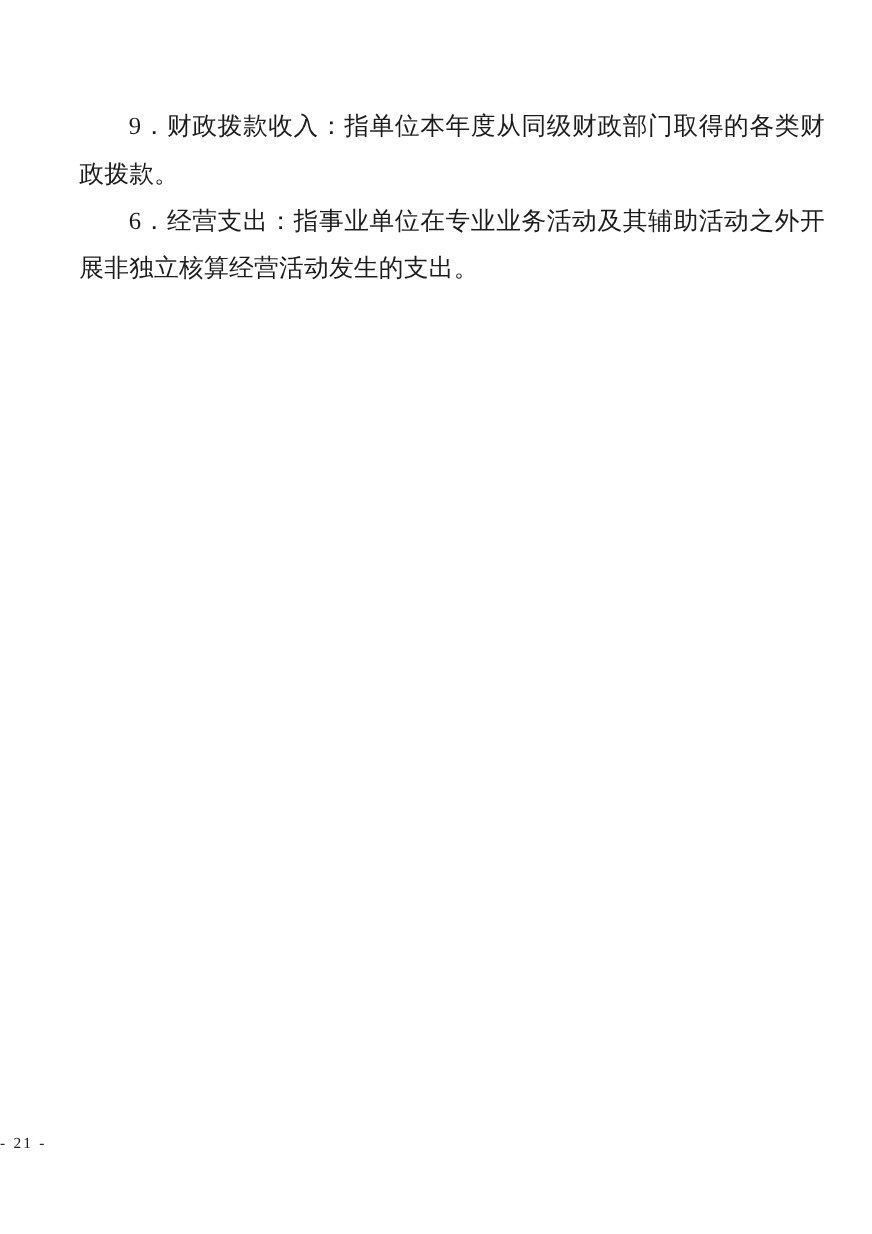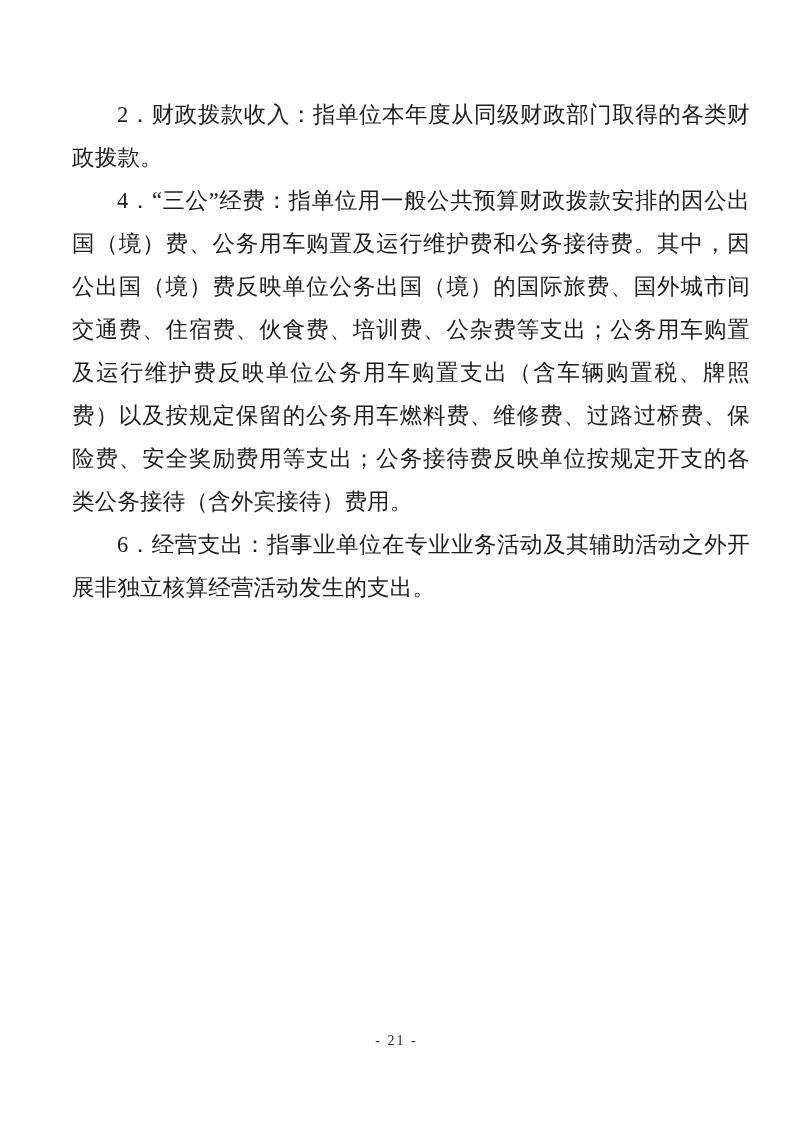--- a/index.html
+++ b/index.html
@@ -29,32 +29,31 @@
     .content p {
       margin: 0;
       padding: 0;
       text-indent: 2em;
     }
     .footer {
       position: absolute;
       left: 0;
       top: 1031px;
       width: 100%;
-      text-align: center;
+      text-align: left;
       font-size: 14px;
       line-height: 20px;
       color: #1c1c1c;
       letter-spacing: 2px;
     }
   </style>
 </head>
 <body>
 
 <div class="page">
   <div class="content">
-    <p>2．财政拨款收入：指单位本年度从同级财政部门取得的各类财政拨款。</p>
-    <p>4．“三公”经费：指单位用一般公共预算财政拨款安排的因公出国（境）费、公务用车购置及运行维护费和公务接待费。其中，因公出国（境）费反映单位公务出国（境）的国际旅费、国外城市间交通费、住宿费、伙食费、培训费、公杂费等支出；公务用车购置及运行维护费反映单位公务用车购置支出（含车辆购置税、牌照费）以及按规定保留的公务用车燃料费、维修费、过路过桥费、保险费、安全奖励费用等支出；公务接待费反映单位按规定开支的各类公务接待（含外宾接待）费用。</p>
+    <p>9．财政拨款收入：指单位本年度从同级财政部门取得的各类财政拨款。</p>
     <p>6．经营支出：指事业单位在专业业务活动及其辅助活动之外开展非独立核算经营活动发生的支出。</p>
   </div>
   <div class="footer">
     <span>- 21 -</span>
   </div>
 </div>
 
 </body></html>

